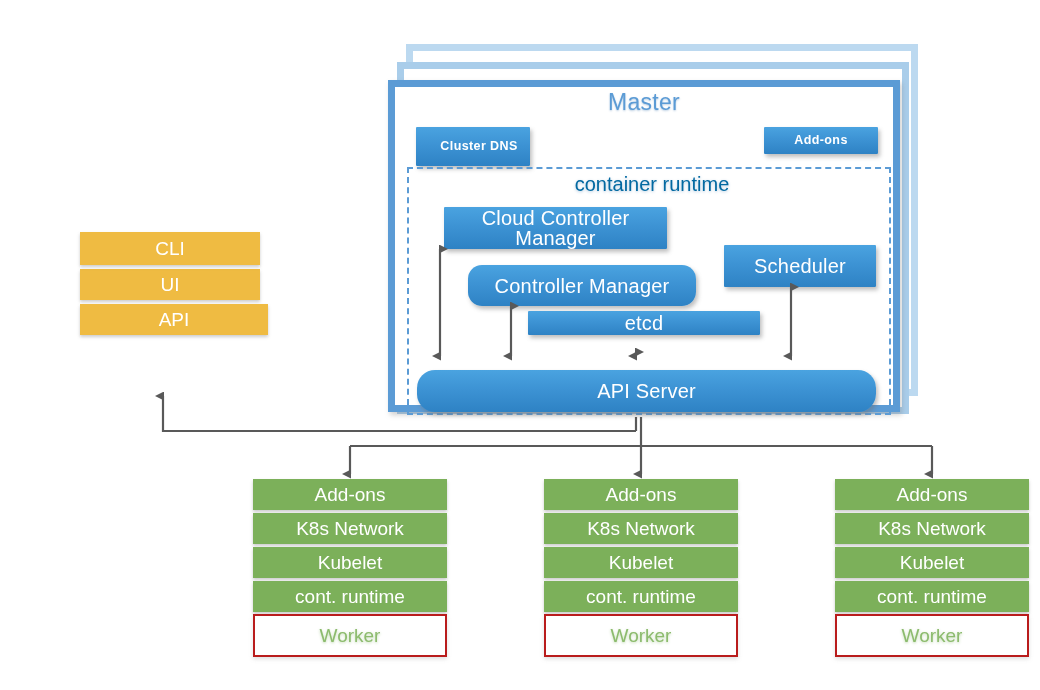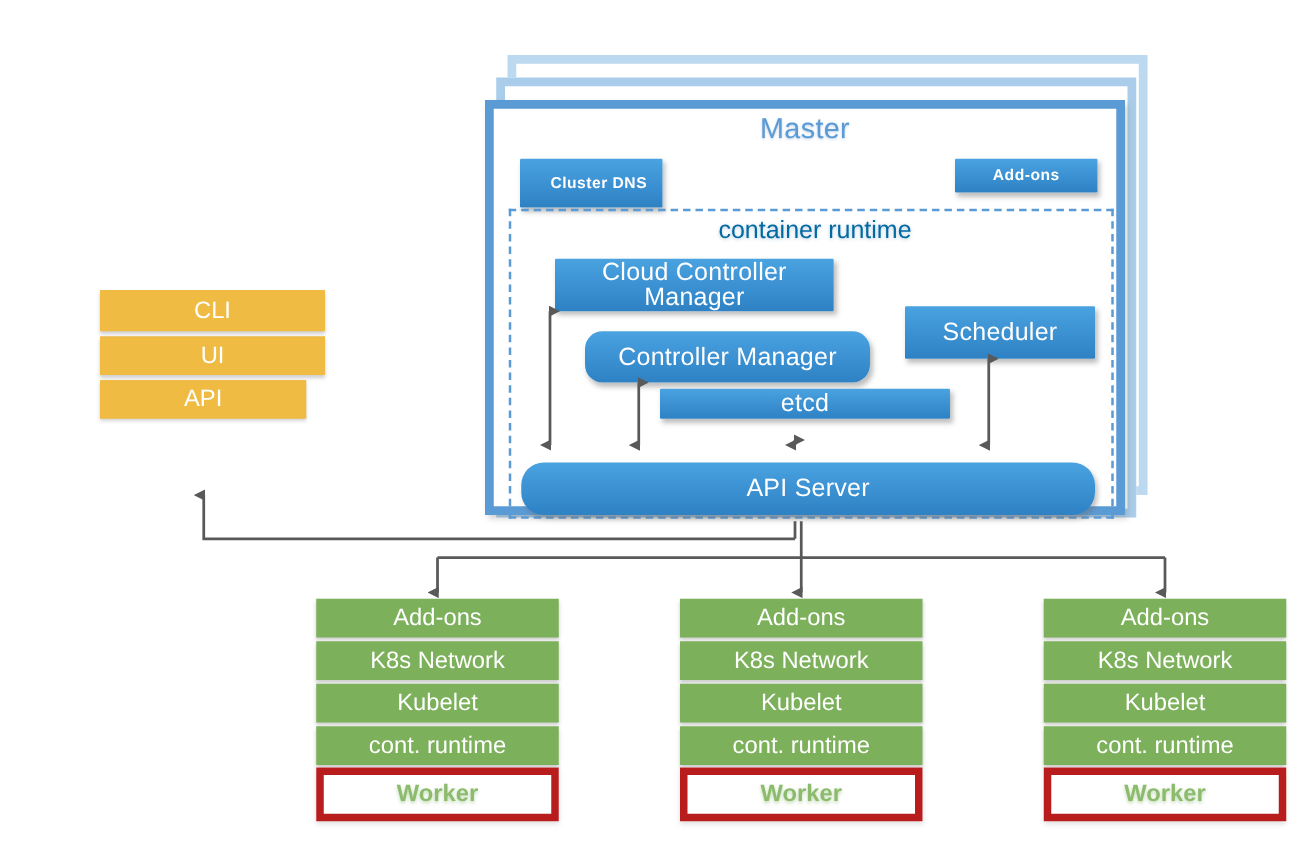--- a/index.html
+++ b/index.html
@@ -70,26 +70,25 @@
   
   .grow{
     position:absolute;left:0;box-sizing:border-box;
     background:#7cb05a;color:#ffffff;
     display:flex;align-items:center;justify-content:center;
     font-size:19px;
     box-shadow:0 2px 3px rgba(130,130,130,.40);
   }
   .gfoot{
     position:absolute;left:0;box-sizing:border-box;
-    background:#ffffff;border:6px solid #b91c1c;
+    background:#ffffff;border:2px solid #b91c1c;
     color:#8cbb6d;display:flex;align-items:center;justify-content:center;
     font-size:19px;
     text-shadow:0 1px 3px rgba(190,215,175,.95);
     box-shadow:0 2px 4px rgba(150,150,150,.30);
-    font-weight:bold;
   }
 
   
   svg.wires{position:absolute;left:0;top:0;width:1040px;height:690px;
             pointer-events:none;}
 </style>
 </head>
 <body>
 
 <div id="stage">
@@ -131,21 +130,21 @@
     </div>
   </div>
 
   <div class="stack" style="left:80px;top:232px;width:180px;height:160px;">
     <div class="orow" style="top:37px;width:180px;height:31px;">
       <span>UI</span>
     </div>
     <div class="orow" style="top:0px;width:180px;height:33px;">
       <span>CLI</span>
     </div>
-    <div class="orow" style="top:72px;width:165px;height:31px;">
+    <div class="orow" style="top:72px;width:188px;height:31px;">
       <span>API</span>
     </div>
   </div>
 
   <div class="stack" style="left:253px;top:479px;width:194px;height:180px;">
     <div class="grow" style="top:0px;width:194px;height:31px;">
       <span>Add-ons</span>
     </div>
     <div class="grow" style="top:34px;width:194px;height:31px;">
       <span>K8s Network</span>

